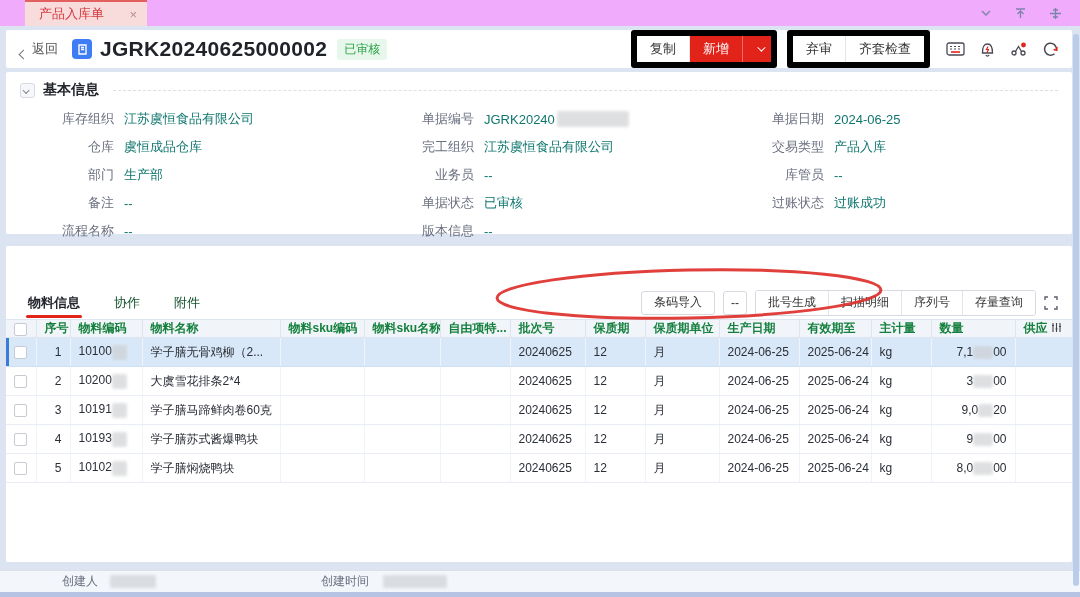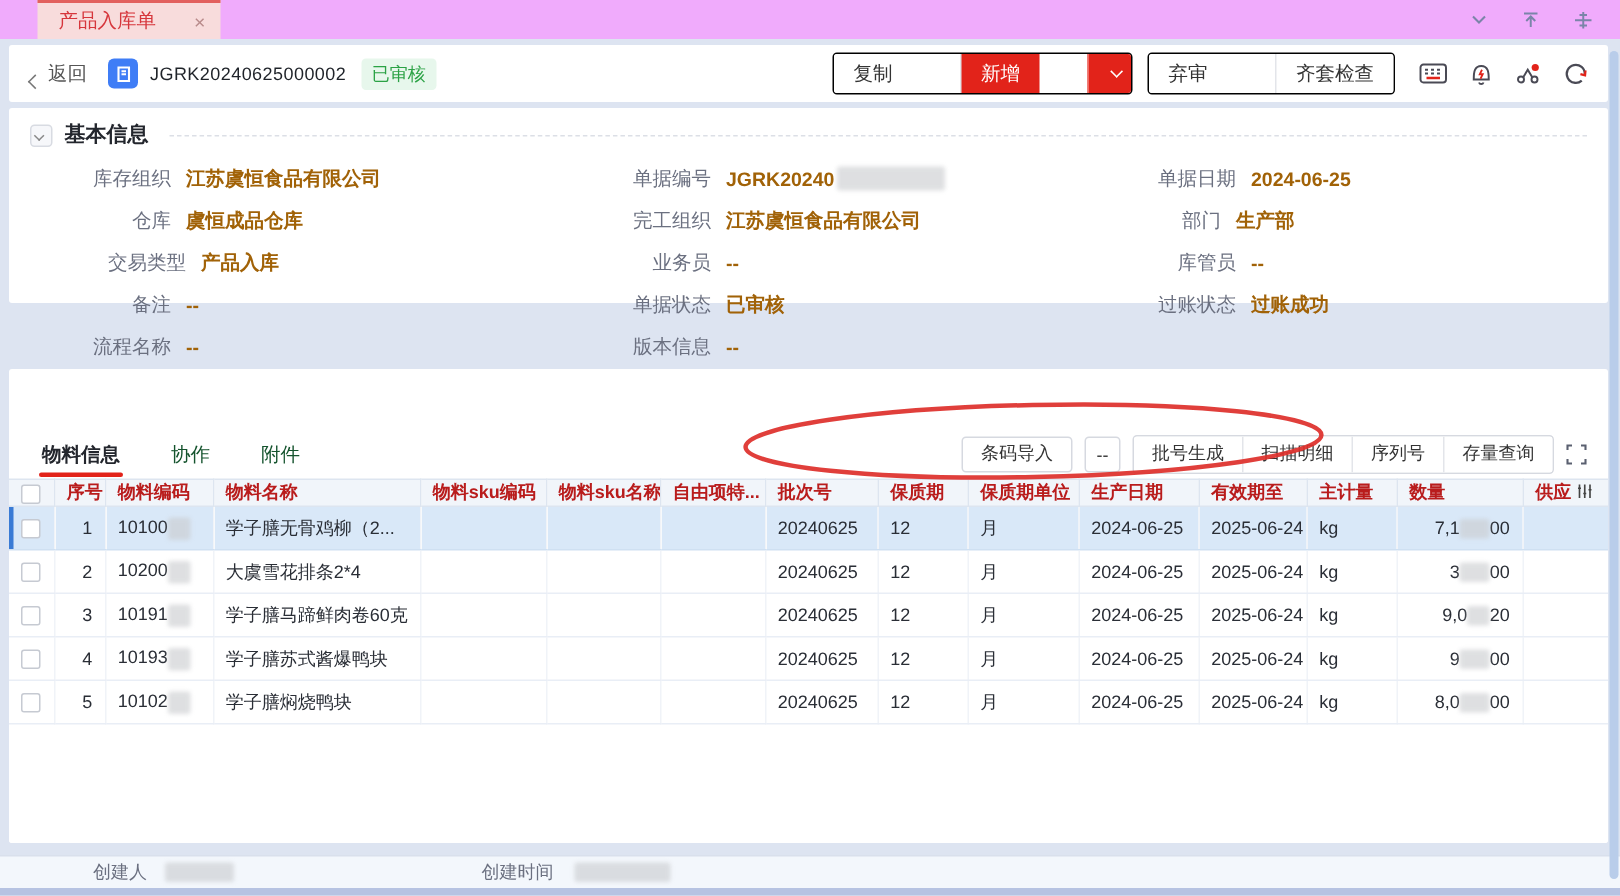--- a/index.html
+++ b/index.html
@@ -14,61 +14,61 @@
     display:flex; align-items:center; justify-content:space-between; padding:0 10px 0 14px;
     color:#d6363c; font-size:13px; }
   .doc-tab .close { color:#b98b8b; font-size:13px; line-height:1; }
   .strip-icons { margin-left:auto; display:flex; align-items:center; gap:22px; padding-right:18px; color:#7b84a9; }
 
   
   .headerbar { left:6px; top:30px; width:1066px; height:38px; display:flex; align-items:center; padding:0 12px 0 14px; }
   .back { display:flex; align-items:flex-end; gap:5px; color:#555; font-size:13px; cursor:pointer; }
   .chev { width:7px; height:7px; border-left:1.5px solid #777; border-bottom:1.5px solid #777; transform:rotate(45deg); display:inline-block; }
   .docicon { width:20px; height:20px; background:#3f7df6; border-radius:4px; margin:0 8px 0 14px; display:flex; align-items:center; justify-content:center; }
-  .billno { font-size:12px; font-weight:normal; letter-spacing:.3px; }
+  .billno { font-size:21px; font-weight:bold; letter-spacing:.3px; }
   .badge { margin-left:10px; background:#e7f7ec; color:#2ba245; font-size:12px; padding:2px 7px; border-radius:3px; }
   .toolbar { margin-left:auto; display:flex; align-items:center; gap:10px; }
-  .btn-group { display:flex; border:1px solid #000000; border-radius:3px; overflow:hidden;gap:32px; }
+  .btn-group { display:flex; border:6px solid #000000; border-radius:3px; overflow:hidden; }
   .btn { height:26px; display:flex; align-items:center; padding:0 13px; background:#fff; font-size:13px; color:#333; border-left:1px solid #e3e5ea; cursor:pointer; white-space:nowrap; }
   .btn:first-child { border-left:none; }
   .btn.red { background:#e2231a; color:#fff; }
   .btn.red-dd { background:#e2231a; padding:0 8px; border-left:1px solid #ef6a63; }
   .dd { width:6px; height:6px; border-right:1.5px solid #666; border-bottom:1.5px solid #666; transform:rotate(45deg) translateY(-2px); margin-left:6px; }
   .dd.white { border-color:#fff; }
   .btn.nav { padding:0 9px; color:#888; }
   .hicons { display:flex; align-items:center; gap:14px; margin-left:6px; }
 
   
-  .basic { left:6px; top:72px; width:1066px; height:130px; padding:9px 14px 0 14px; }
+  .basic { left:6px; top:72px; width:1066px; height:162px; padding:9px 14px 0 14px; }
   .sec-head { display:flex; align-items:center; gap:8px; }
   .collapse { width:15px; height:15px; border:1px solid #d8dbe2; border-radius:3px; background:#f6f7fa; display:flex; align-items:center; justify-content:center; }
   .collapse .chev { width:5px; height:5px; transform:rotate(-45deg) translate(-1px,-1px); border-color:#888; }
   .sec-title { font-size:14px; font-weight:bold; color:#23262d; }
   .dash { flex:1; border-top:1px dashed #dcdfe6; margin-left:6px; }
   .bi-grid { display:grid; grid-template-columns:350px 350px 1fr; padding:6px 0 0 6px; }
   .field { height:28px; display:flex; align-items:center; font-size:13px; }
   .field .lab { color:#6b7080; text-align:right; margin-right:10px; }
   .col1 .lab { width:88px; } .col2 .lab { width:98px; } .col3 .lab { width:98px; }
-  .field .val { color:#a16207; font-weight:bold; }
+  .field .val { color:#0f766e; font-weight:normal; }
   .redact { display:inline-block; background:#c9cbce; opacity:.6; filter:blur(1.5px); border-radius:2px; vertical-align:middle; }
 
   
   .detail { left:6px; top:246px; width:1066px; height:316px; overflow:hidden; }
   .dtabs { height:33px; display:flex; align-items:center; padding:0 14px 0 20px; position:relative;margin-top:40px; }
   .dtab { font-size:13px; color:#14532d; margin-right:30px; padding:8px 2px; position:relative; cursor:pointer; }
   .dtab.active { font-weight:bold; color:#23262d; }
   .dtab.active:after { content:""; position:absolute; left:0; right:0; bottom:2px; height:3px; background:#e2231a; border-radius:2px; }
   .dtools { margin-left:auto; display:flex; align-items:center; gap:8px; }
   .sbtn { height:24px; display:flex; align-items:center; padding:0 12px; border:1px solid #d6d9e0; border-radius:3px; background:#fff; font-size:12px; color:#333; cursor:pointer; white-space:nowrap; }
   .sgroup { display:flex; border:1px solid #d6d9e0; border-radius:3px; overflow:hidden; }
   .sgroup .sbtn { border:none; border-left:1px solid #e3e5ea; border-radius:0; }
   .sgroup .sbtn:first-child { border-left:none; }
 
   table.grid { width:1066px; border-collapse:collapse; table-layout:fixed; font-size:12px; }
-  .grid th { background:#f1f5fa; color:#b91c1c; font-weight:bold; height:14px;
+  .grid th { background:#f1f5fa; color:#15803d; font-weight:bold; height:14px;
     border:1px solid #dde5f0; border-left:none; text-align:left; padding:0 8px; white-space:nowrap; overflow:hidden;margin-left:32px; }
   .grid td { height:29px; border-bottom:1px solid #e9eef6; border-right:1px solid #f0f3f8;
     padding:0 8px; white-space:nowrap; overflow:hidden; color:#2a2e36; background:#fff; }
   .grid tr.selected td { background:#d9e8f8; border-bottom-color:#cfe0f2; }
   .grid tr.selected td:first-child { box-shadow:inset 3px 0 0 #3a7bd5; }
   .num { text-align:right; }
   .cb { width:13px; height:13px; border:1px solid #c6cad2; border-radius:2px; background:#fff; display:inline-block; vertical-align:middle; }
   .spacer td { height:87px; border:none; background:#fff; }
   tr.subtotal td { background:#fde047; border-right:1px solid #f0e2c2; border-bottom:1px solid #f0e2c2; border-top:1px solid #f0e2c2; height:23px; font-weight:bold; color:#333; }
 
@@ -177,28 +177,28 @@
       </div>
 
     <div class="field col1">
         <span class="lab">仓库</span>
         <span class="val">虞恒成品仓库</span>
       </div>
     <div class="field col2">
         <span class="lab">完工组织</span>
         <span class="val">江苏虞恒食品有限公司</span>
       </div>
+    <div class="field col3">
+        <span class="lab">交易类型</span>
+        <span class="val">产品入库</span>
+      </div>
+
     <div class="field col1">
         <span class="lab">部门</span>
         <span class="val">生产部</span>
-      </div>
-
-    <div class="field col3">
-        <span class="lab">交易类型</span>
-        <span class="val">产品入库</span>
       </div>
     <div class="field col2">
         <span class="lab">业务员</span>
         <span class="val">--</span>
       </div>
     <div class="field col3">
         <span class="lab">库管员</span>
         <span class="val">--</span>
       </div>
 

